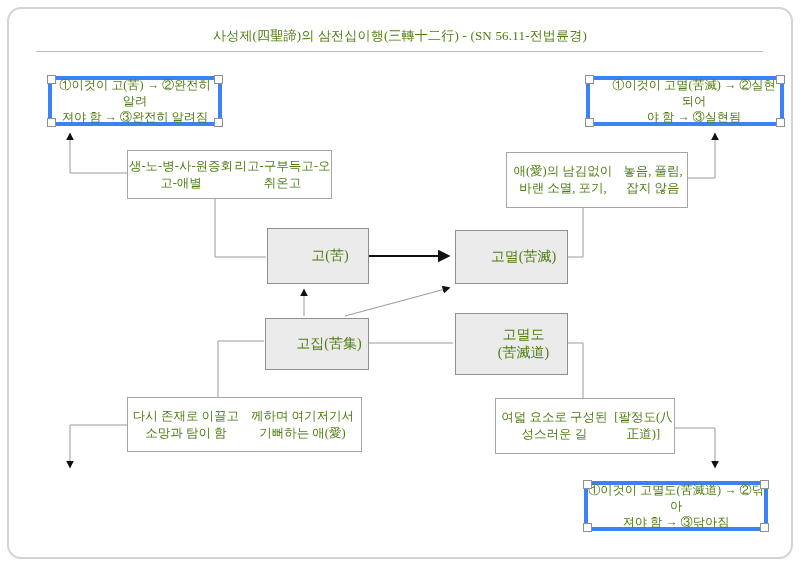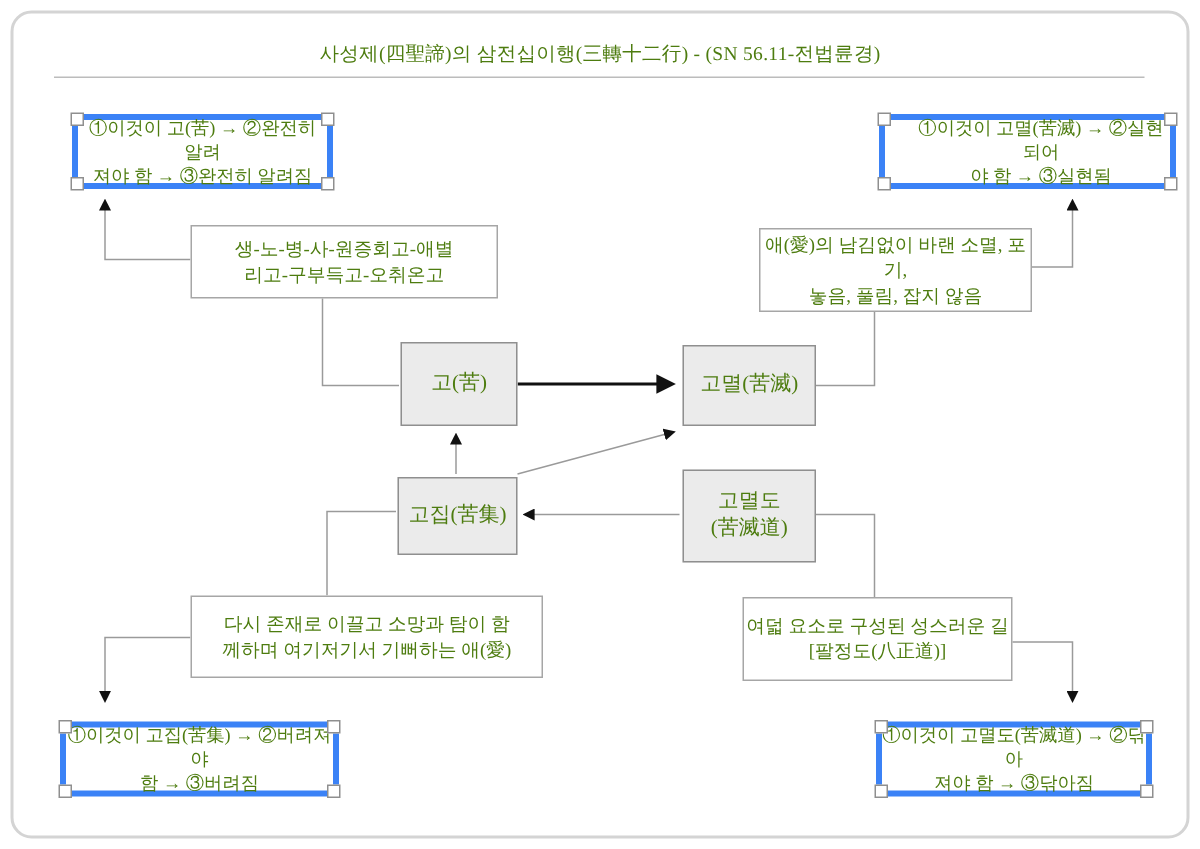--- a/index.html
+++ b/index.html
@@ -6,23 +6,23 @@
   .canvas{position:relative;width:800px;height:566px;background:#fff;overflow:hidden;
           font-family:"Liberation Serif","DejaVu Serif",serif;color:#4d7c0f;}
   .frame{position:absolute;left:7px;top:7px;right:7px;bottom:7px;
          border:2px solid #d4d4d4;border-radius:14px;}
   .title{position:absolute;top:27px;left:0;width:100%;text-align:center;
          font-size:13px;letter-spacing:.2px;}
   .rule{position:absolute;top:51px;left:36px;width:727px;height:0;border-top:1px solid #bcbcbc;}
   .svglayer{position:absolute;left:0;top:0;width:800px;height:566px;pointer-events:none;}
   .node{position:absolute;background:#ebebeb;border:1px solid #8f8f8f;
         display:flex;flex-direction:column;align-items:center;justify-content:center;
-        font-size:14px;line-height:18px;text-align:center;}
+        font-size:14px;line-height:18px;text-align:center;padding-left:24px;}
   .wbox{position:absolute;background:#fff;border:1px solid #a6a6a6;
-        display:flex;flex-direction:column;align-items:center;justify-content:center;
+        display:flex;flex-direction:row;align-items:center;justify-content:center;
         font-size:12.5px;line-height:17px;text-align:center;}
   .rbox{position:absolute;background:#fff;border:4px solid #3b82f6;
         display:flex;flex-direction:column;align-items:center;justify-content:center;
         font-size:12.2px;line-height:16px;text-align:center;}
   .orn{position:absolute;width:7px;height:7px;background:#fff;border:1px solid #8f8f8f;}
   .orn-tl{left:-5px;top:-5px;}  .orn-tr{right:-5px;top:-5px;}
   .orn-bl{left:-5px;bottom:-5px;} .orn-br{right:-5px;bottom:-5px;}
 </style>
 </head>
 <body>
@@ -79,28 +79,20 @@
 
   <div class="rbox" style="left:586px;top:76px;width:172px;height:42px;padding-left:18px;">
     <span class="orn orn-tl"></span>
     <span class="orn orn-tr"></span>
     <span class="orn orn-bl"></span>
     <span class="orn orn-br"></span>
     <span>①이것이 고멸(苦滅) → ②실현되어</span>
     <span>야 함 → ③실현됨</span>
   </div>
 
-  <div class="rbox" style="left:40px;top:481px;width:178px;height:42px;">
-    <span class="orn orn-tl"></span>
-    <span class="orn orn-tr"></span>
-    <span class="orn orn-bl"></span>
-    <span class="orn orn-br"></span>
-    <span>①이것이 고집(苦集) → ②버려져야</span>
-    <span>함 → ③버려짐</span>
-  </div>
 
   <div class="rbox" style="left:584px;top:481px;width:176px;height:42px;">
     <span class="orn orn-tl"></span>
     <span class="orn orn-tr"></span>
     <span class="orn orn-bl"></span>
     <span class="orn orn-br"></span>
     <span>①이것이 고멸도(苦滅道) → ②닦아</span>
     <span>져야 함 → ③닦아짐</span>
   </div>
 

